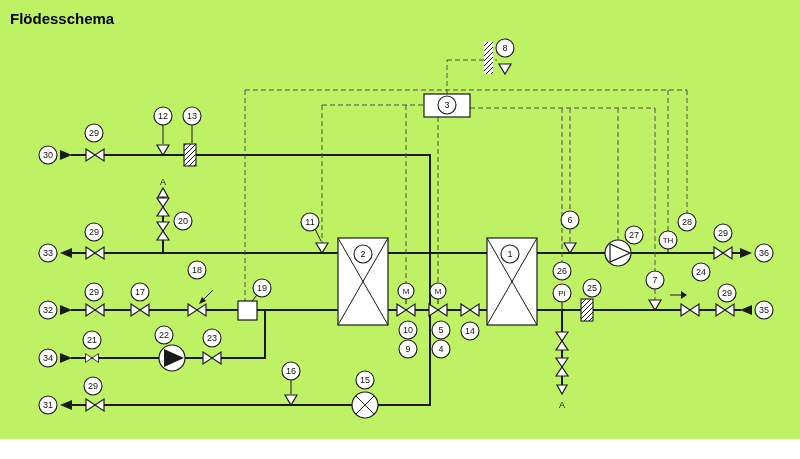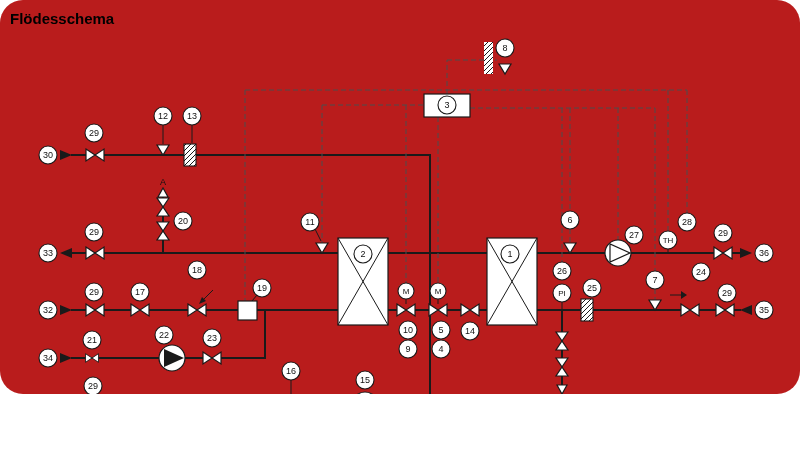--- a/index.html
+++ b/index.html
@@ -1,17 +1,17 @@
 <!DOCTYPE html>
 <html><head>
 <meta charset="utf-8">
 <style>
   html,body{margin:0;padding:0;background:#fff;}
-  #stage{position:relative;width:800px;height:394px;background:#b91c1c;overflow:hidden;
-         font-family:"Liberation Sans",sans-serif;border-radius:23px;}
+  #stage{position:relative;width:800px;height:439px;background:#bef264;overflow:hidden;
+         font-family:"Liberation Sans",sans-serif;}
   svg{display:block}
   .pipe{stroke:#1a1a1a;stroke-width:2;fill:none;stroke-linecap:square}
   .thin{stroke:#1a1a1a;stroke-width:1;fill:none}
   .ctrl{stroke:#4d4d4d;stroke-width:1;fill:none;stroke-dasharray:5 3}
   .sym{fill:#ffffff;stroke:#1a1a1a;stroke-width:1.2}
   .tagc{fill:#ffffff;stroke:#1a1a1a;stroke-width:1.1}
   .fillk{fill:#1a1a1a;stroke:none}
   text.tag{font-family:"Liberation Sans",sans-serif;font-size:9px;text-anchor:middle;fill:#111}
   text.tag.sm{font-size:8px}
   text.title{font-family:"Liberation Sans",sans-serif;font-size:15px;font-weight:bold;fill:#000}

